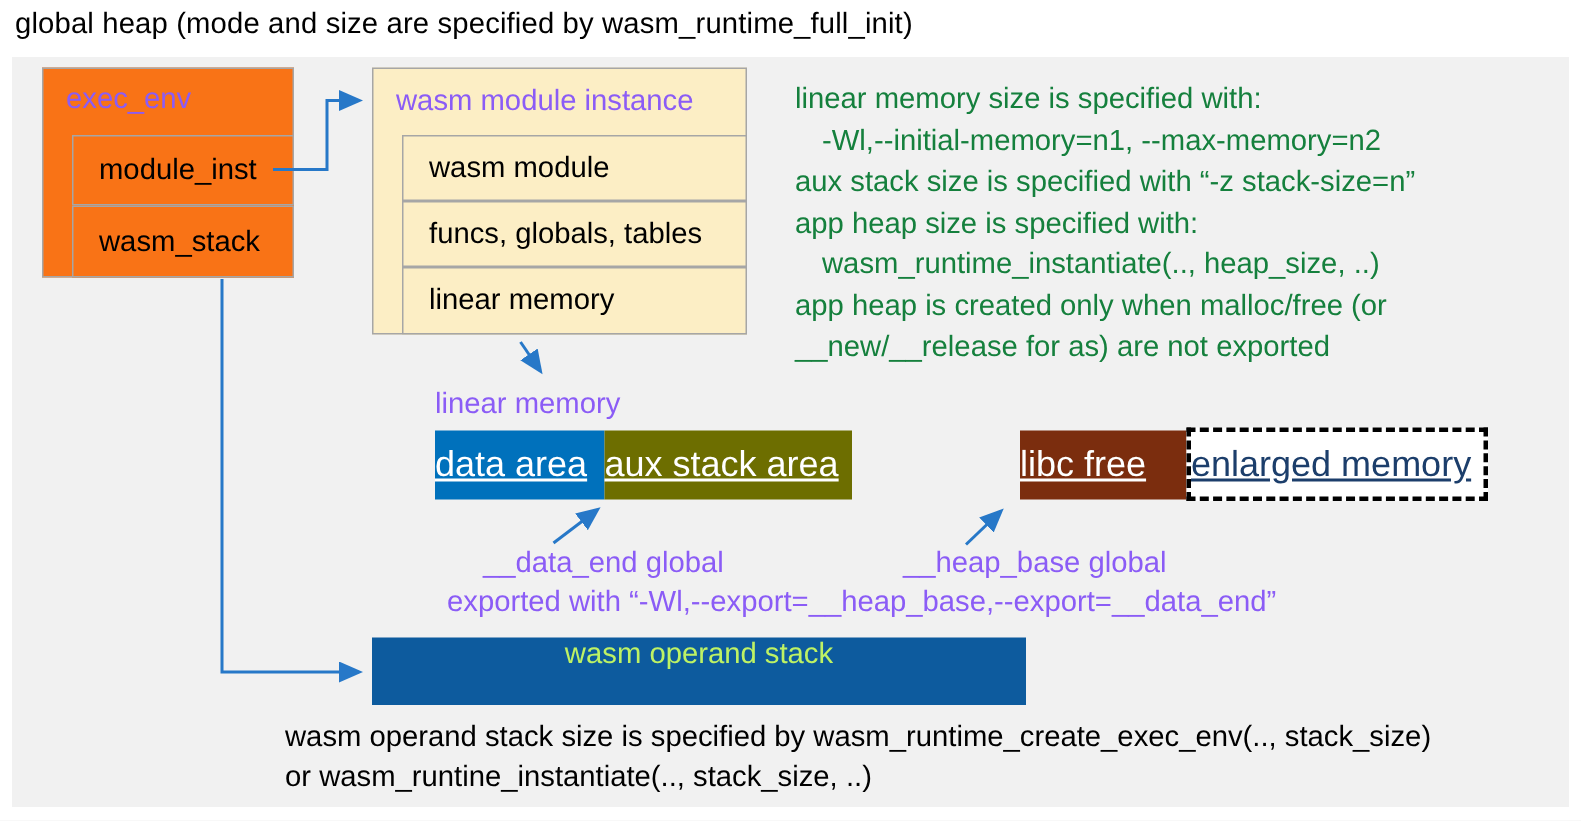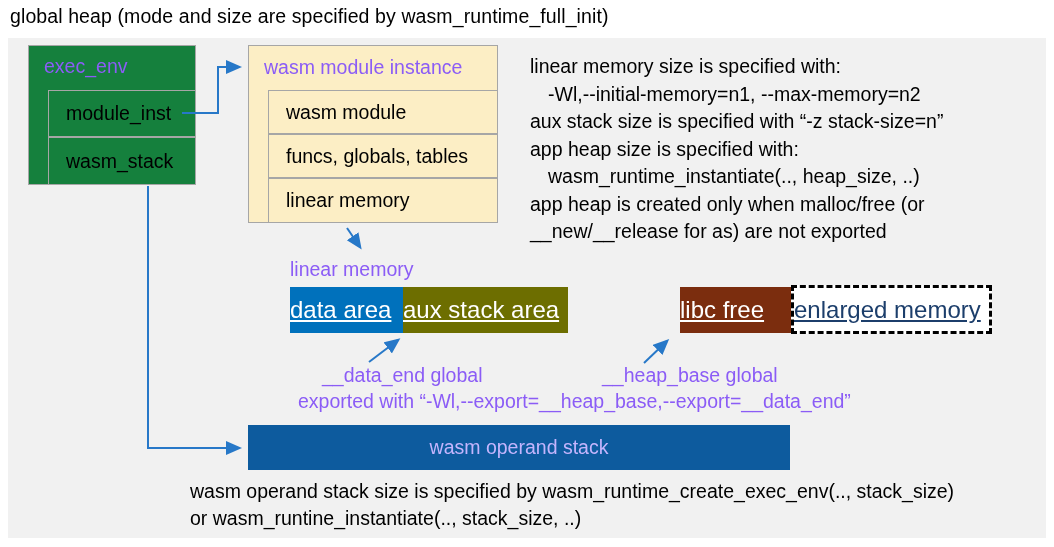--- a/index.html
+++ b/index.html
@@ -15,42 +15,42 @@
     letter-spacing:.1px;
   }
   .panel{
     position:absolute;left:8px;top:38px;width:1038px;height:500px;
     background:#f1f1f1;
   }
   .box{
     position:absolute;border:1px solid #a6a6a6;box-sizing:border-box;
     display:flex;align-items:center;font-size:19.5px;
   }
-  .fill-pink{background:#15803d;}
+  .fill-pink{background:#f97316;}
   .fill-yellow{background:#fceec5;}
   .child{padding-left:17px;}
   
   .seg{
     position:absolute;top:287px;height:46px;display:flex;align-items:center;
     justify-content:flex-start;color:#fff;font-size:24px;box-sizing:border-box;text-decoration:underline;
   }
   .seg-data{left:290px;width:113px;background:#0071bc;}
   .seg-aux{left:403px;width:165px;background:#6d6e00;}
   .seg-appheap{left:568px;width:112px;background:#29b7eb;}
   .seg-libc{left:680px;width:111px;background:#7b2d0e;}
   .seg-enlarged{
     left:791px;width:201px;top:285px;height:49px;background:#ffffff;
     border:3px dashed #000;color:#1c3e6b;
   }
   .lbl{position:absolute;font-size:19.5px;color:#8b5cf6;white-space:nowrap;}
-  .notes{position:absolute;left:530px;top:53px;font-size:19.5px;line-height:27.5px;color:#000000;}
+  .notes{position:absolute;left:530px;top:53px;font-size:19.5px;line-height:27.5px;color:#15803d;}
   .notes .indent{padding-left:18px;}
   .opstack{
-    position:absolute;left:248px;top:425px;width:542px;height:45px;
-    background:#0d5b9e;color:#c4b5fd;display:flex;align-items:center;
+    position:absolute;left:248px;top:425px;width:436px;height:45px;
+    background:#0d5b9e;color:#bef264;display:flex;align-items:flex-start;
     justify-content:center;font-size:19.5px;
   }
   .bottomnotes{position:absolute;left:190px;top:478px;font-size:19.5px;line-height:27px;color:#000;}
   svg.arrows{position:absolute;left:0;top:0;width:1054px;height:547px;pointer-events:none;}
 </style>
 </head>
 <body>
 
 <div class="stage">
 

